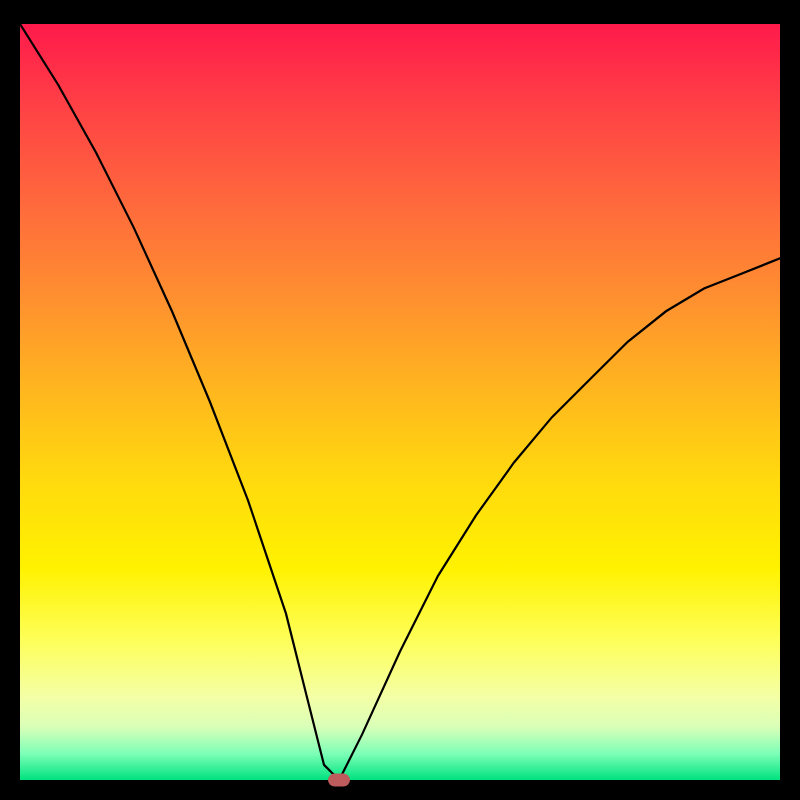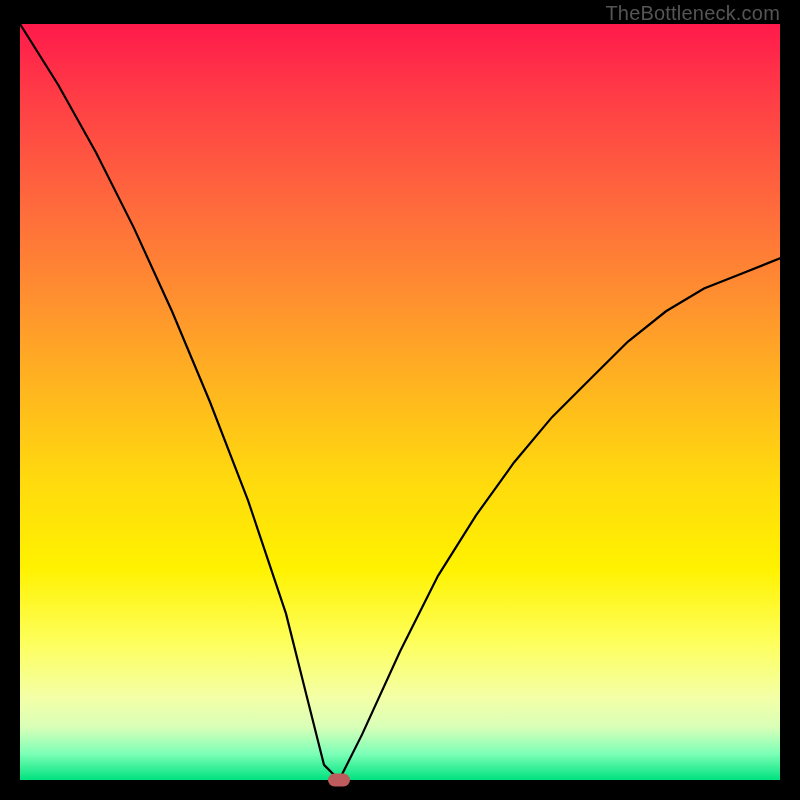--- a/index.html
+++ b/index.html
@@ -73,21 +73,20 @@
     border-radius: 7px;
     background: #be5b5c;
     transform: translate(-50%, -50%);
   }
 </style>
 </head>
 <body>
 
 <div class="frame">
 
-  <div class="watermark">TheBottleneck.com</div>
 
   <div class="plot-area">
     <div class="gradient"></div>
 
     <svg class="curve-svg" viewBox="0 0 760 756" preserveAspectRatio="none">
       <path id="curve-path" class="curve-path" d="M0.00 0.00 L38.00 60.48 L76.00 128.52 L114.00 204.12 L152.00 287.28 L190.00 378.00 L228.00 476.28 L266.00 589.68 L288.80 680.40 L304.00 740.88 L319.20 756.00 L342.00 710.64 L380.00 627.48 L418.00 551.88 L456.00 491.40 L494.00 438.48 L532.00 393.12 L570.00 355.32 L608.00 317.52 L646.00 287.28 L684.00 264.60 L722.00 249.48 L760.00 234.36"></path>
     </svg>
 
     <div id="marker" class="marker" style="left: 319.2px; top: 756px;"></div>
   </div>

